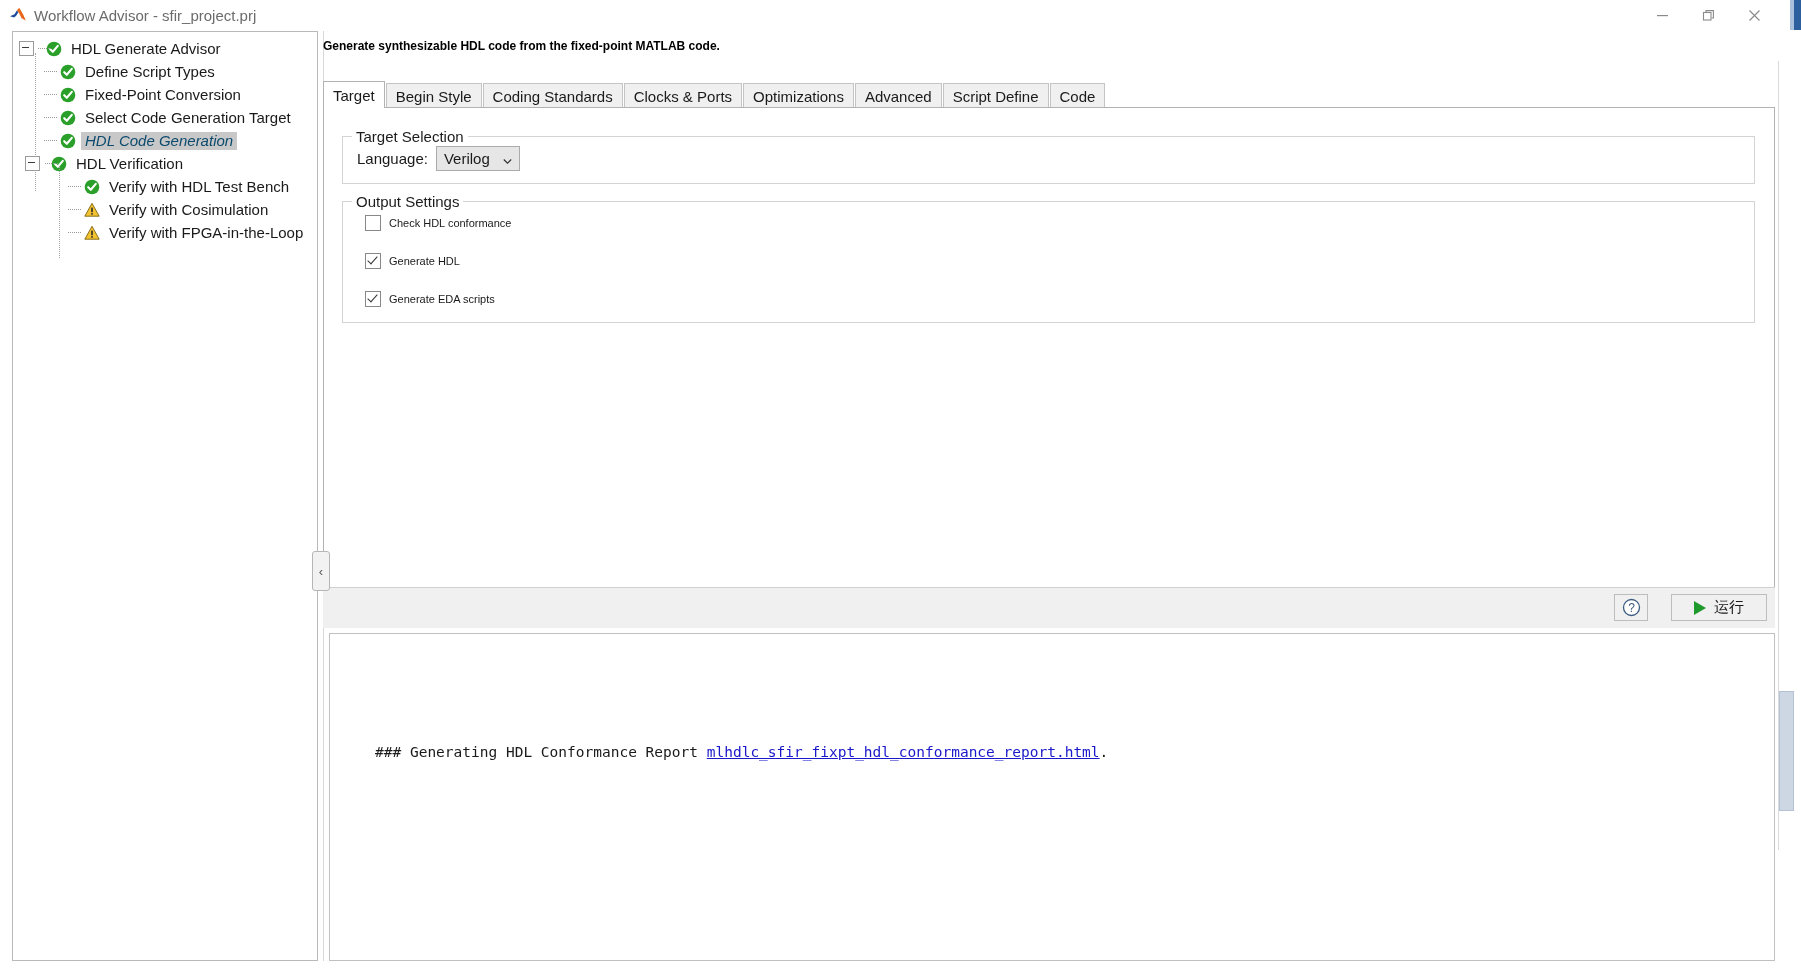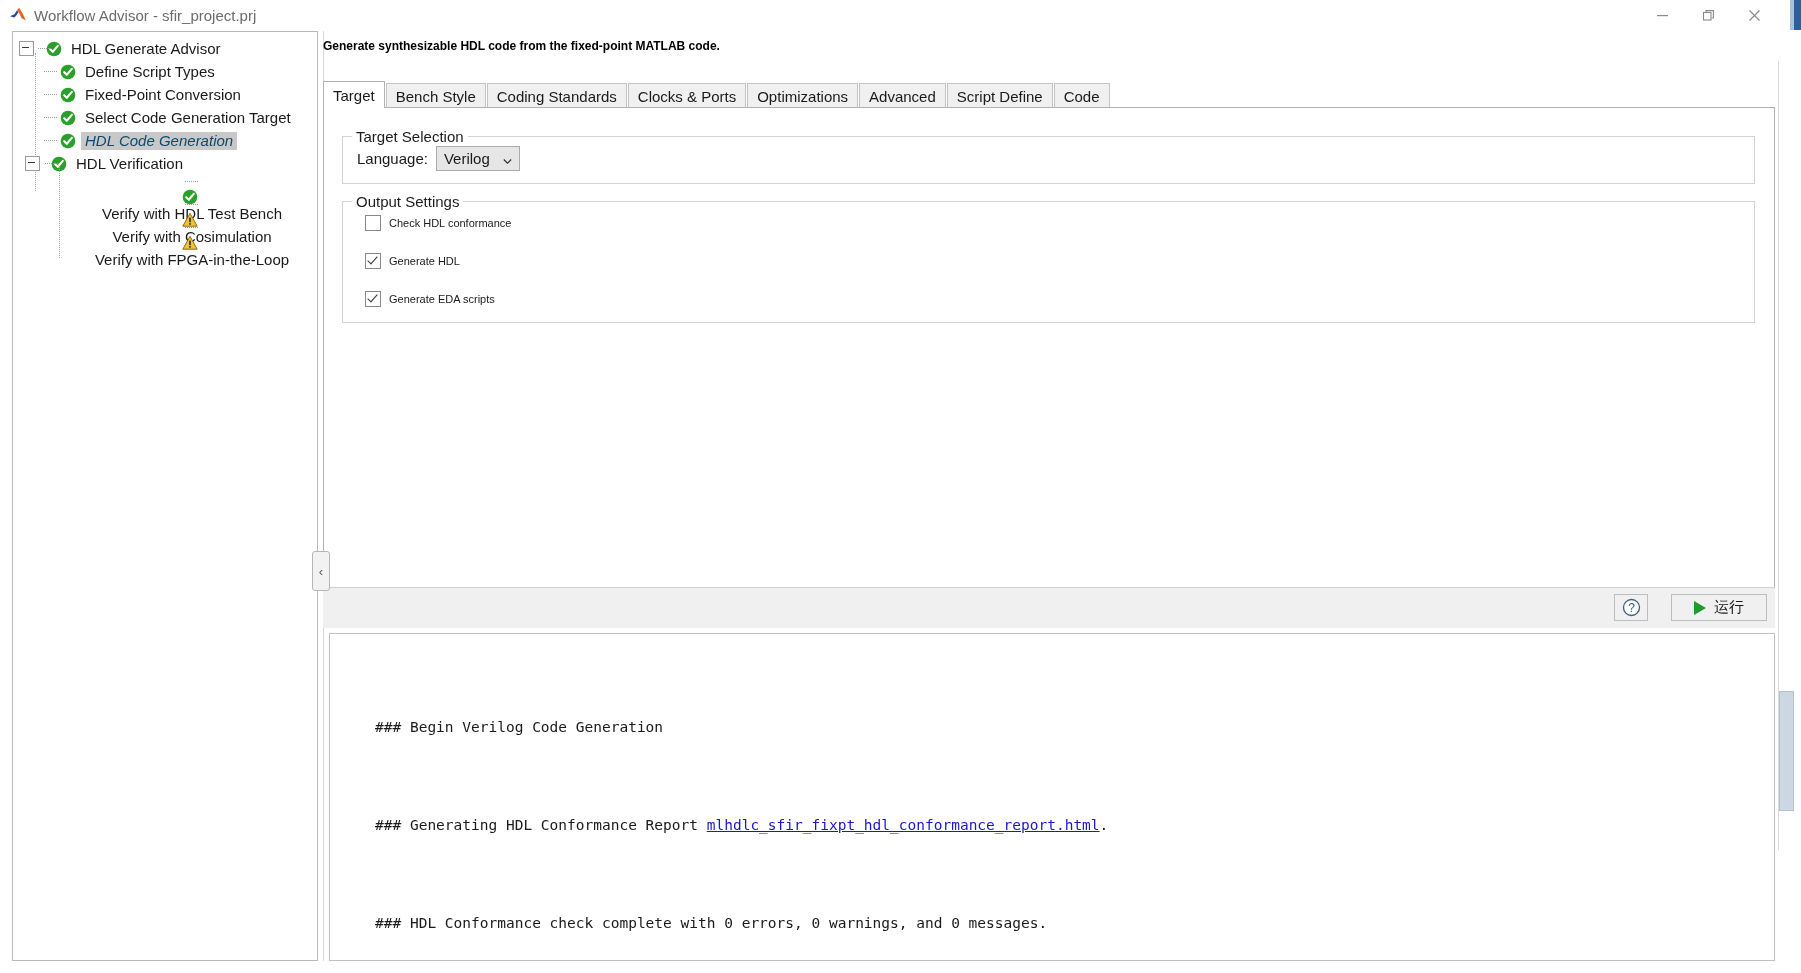--- a/index.html
+++ b/index.html
@@ -109,21 +109,21 @@
     padding: 0 4px;
     line-height: 18px;
   }
   .tree-row.selected .lbl {
     background: #c8c8c8;
     color: #0c4a6e;
     font-style: italic;
   }
   .indent-0 { padding-left: 6px; }
   .indent-1 { padding-left: 30px; }
-  .indent-2 { padding-left: 54px; flex-direction: column; }
+  .indent-2 { padding-left: 54px; }
 
   .expander {
     width: 13px; height: 13px;
     border: 1px solid #9a9a9a;
     background: #fdfdfd;
     position: relative;
     margin-right: 3px;
     flex: 0 0 auto;
   }
   .expander:before {
@@ -575,21 +575,21 @@
 
     <div class="right-pane">
 
       <div class="pane-title">Generate synthesizable HDL code from the fixed-point MATLAB code.</div>
 
       <div class="tabstrip">
         <div class="tab active">
             <span>Target</span>
           </div>
         <div class="tab">
-            <span>Bench Style</span>
+            <span>Begin Style</span>
           </div>
         <div class="tab">
             <span>Coding Standards</span>
           </div>
         <div class="tab">
             <span>Clocks &amp; Ports</span>
           </div>
         <div class="tab">
             <span>Optimizations</span>
           </div>
@@ -651,25 +651,23 @@
           </div>
           <div class="run-btn">
             <span class="play-tri"></span>
             <span>运行</span>
           </div>
         </div>
       </div>
 
       <div class="logpanel">
         <div class="logtext">
-          <span class="ln"><span>### Begin Verilog Code Generation</span></span>
 
           <span class="ln"><span>### Generating HDL Conformance Report </span><a class="loglink" href="#">mlhdlc_sfir_fixpt_hdl_conformance_report.html</a><span>.</span></span>
 
-          <span class="ln"><span>### HDL Conformance check complete with 0 errors, 0 warnings, and 0 messages.</span></span>
 
           
 
           
           
           
           
 
           
 

